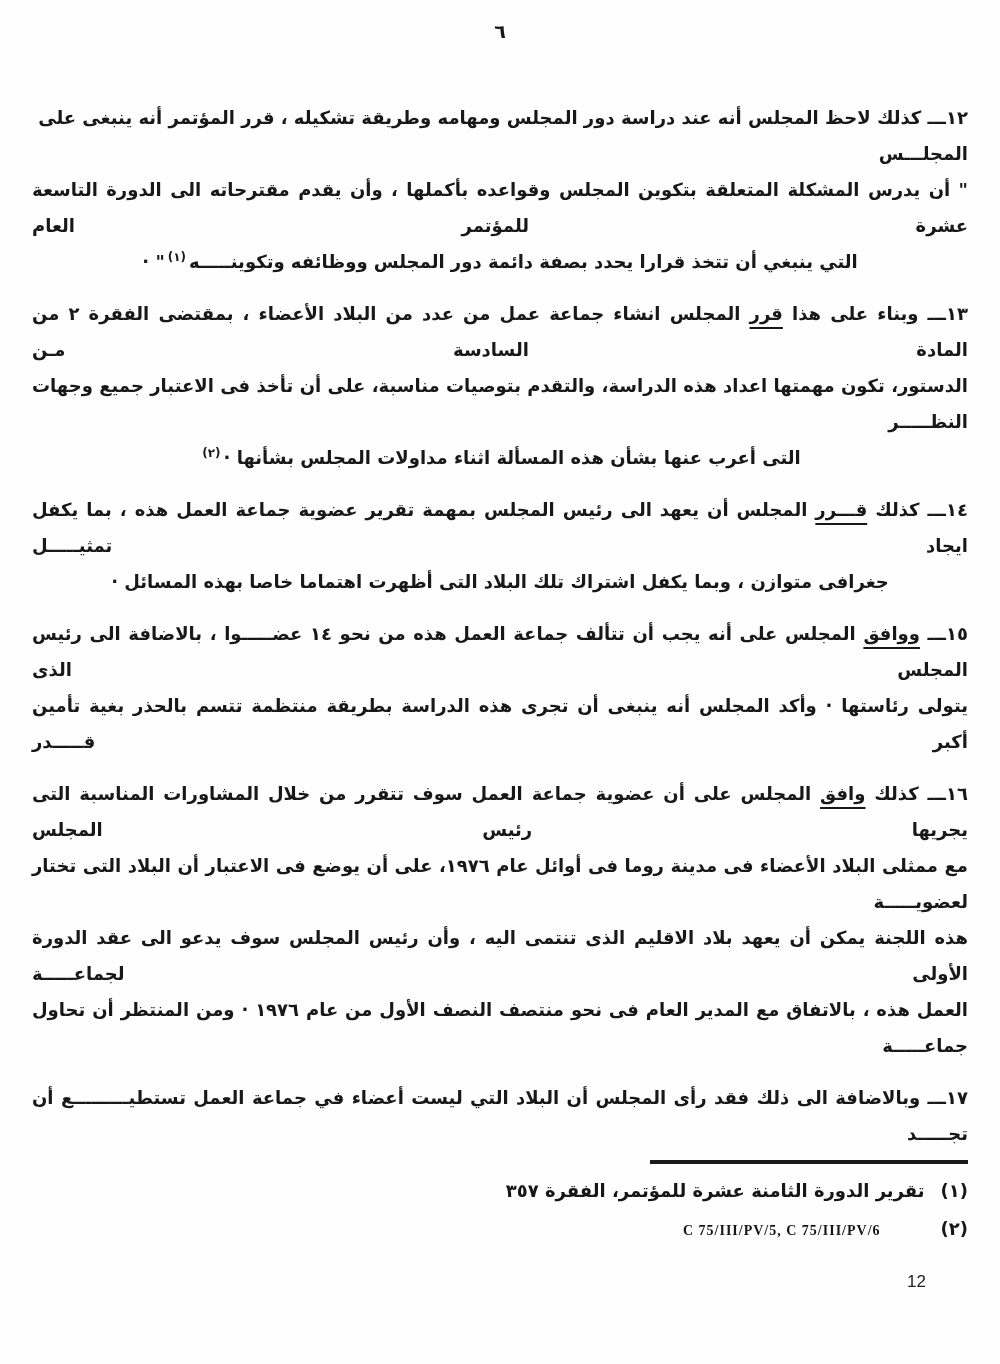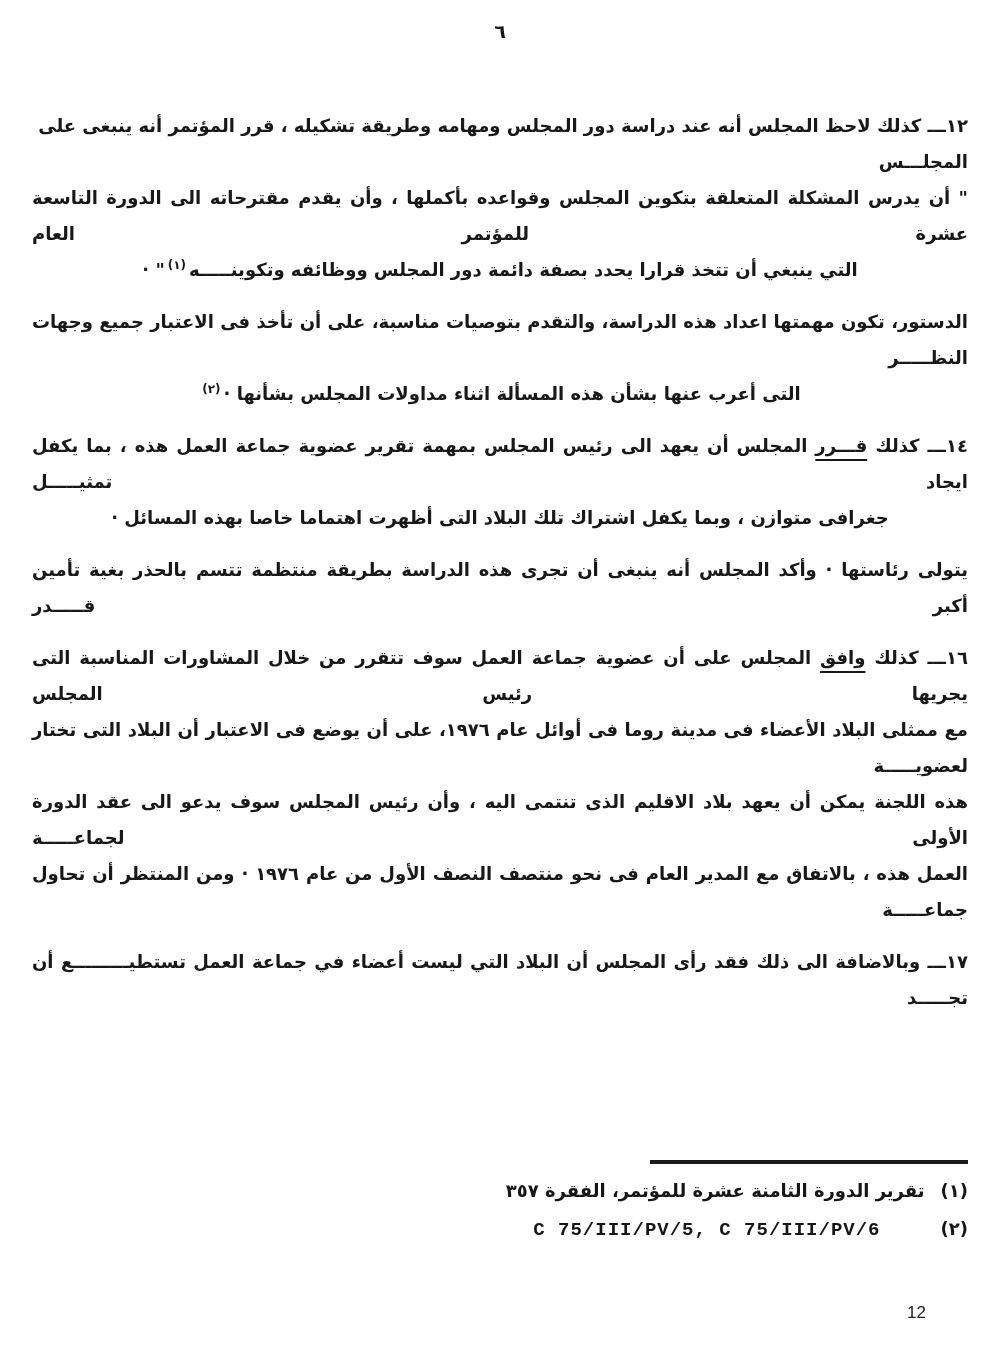--- a/index.html
+++ b/index.html
@@ -29,21 +29,21 @@
     position: absolute;
     top: 100px;
     right: 32px;
     width: 936px;
     direction: rtl;
     font-family: "DejaVu Sans", sans-serif;
     font-size: 18px;
     font-weight: bold;
     color: #181818;
   }
-  .para { margin: 8px 0 16px 0; }
+  .para { margin: 0 0 16px 0; }
   .line {
     line-height: 36px;
     text-align: justify;
     text-align-last: justify;
   }
   .line.last-center {
     text-align-last: center;
   }
   .u {
     text-decoration: underline;
@@ -76,61 +76,62 @@
   .fn-line {
     display: flex;
     align-items: baseline;
     gap: 16px;
     line-height: 30px;
     margin-bottom: 8px;
   }
   .fn-line.wide { gap: 60px; }
   .fn-latin {
     direction: ltr;
-    font-family: Liberation Mono, monospace;
-    font-size: 19px;
+    font-family: Liberation Serif, serif;
+    font-size: 14px;
     font-weight: bold;
     letter-spacing: 1px;
   }
   .bottom-page-num {
     position: absolute;
     top: 1272px;
     right: 74px;
     font-family: "Liberation Sans", sans-serif;
     font-size: 17px;
     color: #222222;
-    margin-top: 31px;
   }
 </style>
 </head>
 <body>
 
 <div class="page">
 
   <div class="top-page-num">٦</div>
 
   <div class="content">
 
     <p class="para">
       <span class="line"><span>١٢ـــ كذلك لاحظ المجلس أنه عند دراسة دور المجلس ومهامه وطريقة تشكيله ، قرر المؤتمر أنه ينبغى على المجلـــس</span></span>
       <span class="line" style="display:block"><span>" أن يدرس المشكلة المتعلقة بتكوين المجلس وقواعده بأكملها ، وأن يقدم مقترحاته الى الدورة التاسعة عشرة للمؤتمر العام</span></span>
       <span class="line last-center" style="display:block"><span>التي ينبغي أن تتخذ قرارا يحدد بصفة دائمة دور المجلس ووظائفه وتكوينـــــه</span><span class="fnref">(١)</span><span>" ·</span></span>
     </p>
 
     <p class="para">
+      <span class="line" style="display:block"><span>١٣ـــ وبناء على هذا </span><span class="u">قرر</span><span> المجلس انشاء جماعة عمل من عدد من البلاد الأعضاء ، بمقتضى الفقرة ٢ من المادة السادسة مـن</span></span>
       <span class="line" style="display:block"><span>الدستور، تكون مهمتها اعداد هذه الدراسة، والتقدم بتوصيات مناسبة، على أن تأخذ فى الاعتبار جميع وجهات النظـــــر</span></span>
       <span class="line last-center" style="display:block"><span>التى أعرب عنها بشأن هذه المسألة اثناء مداولات المجلس بشأنها ·</span><span class="fnref">(٢)</span></span>
     </p>
 
     <p class="para">
       <span class="line" style="display:block"><span>١٤ـــ كذلك </span><span class="u">قـــرر</span><span> المجلس أن يعهد الى رئيس المجلس بمهمة تقرير عضوية جماعة العمل هذه ، بما يكفل ايجاد تمثيـــــل</span></span>
       <span class="line last-center" style="display:block"><span>جغرافى متوازن ، وبما يكفل اشتراك تلك البلاد التى أظهرت اهتماما خاصا بهذه المسائل ·</span></span>
     </p>
 
     <p class="para">
+      <span class="line" style="display:block"><span>١٥ـــ </span><span class="u">ووافق</span><span> المجلس على أنه يجب أن تتألف جماعة العمل هذه من نحو ١٤ عضـــــوا ، بالاضافة الى رئيس المجلس الذى</span></span>
       <span class="line" style="display:block"><span>يتولى رئاستها · وأكد المجلس أنه ينبغى أن تجرى هذه الدراسة بطريقة منتظمة تتسم بالحذر بغية تأمين أكبر قـــــدر</span></span>
     </p>
 
     <p class="para">
       <span class="line" style="display:block"><span>١٦ـــ كذلك </span><span class="u">وافق</span><span> المجلس على أن عضوية جماعة العمل سوف تتقرر من خلال المشاورات المناسبة التى يجريها رئيس المجلس</span></span>
       <span class="line" style="display:block"><span>مع ممثلى البلاد الأعضاء فى مدينة روما فى أوائل عام ١٩٧٦، على أن يوضع فى الاعتبار أن البلاد التى تختار لعضويـــــة</span></span>
       <span class="line" style="display:block"><span>هذه اللجنة يمكن أن يعهد بلاد الاقليم الذى تنتمى اليه ، وأن رئيس المجلس سوف يدعو الى عقد الدورة الأولى لجماعـــــة</span></span>
       <span class="line" style="display:block"><span>العمل هذه ، بالاتفاق مع المدير العام فى نحو منتصف النصف الأول من عام ١٩٧٦ · ومن المنتظر أن تحاول جماعـــــة</span></span>
     </p>
 

